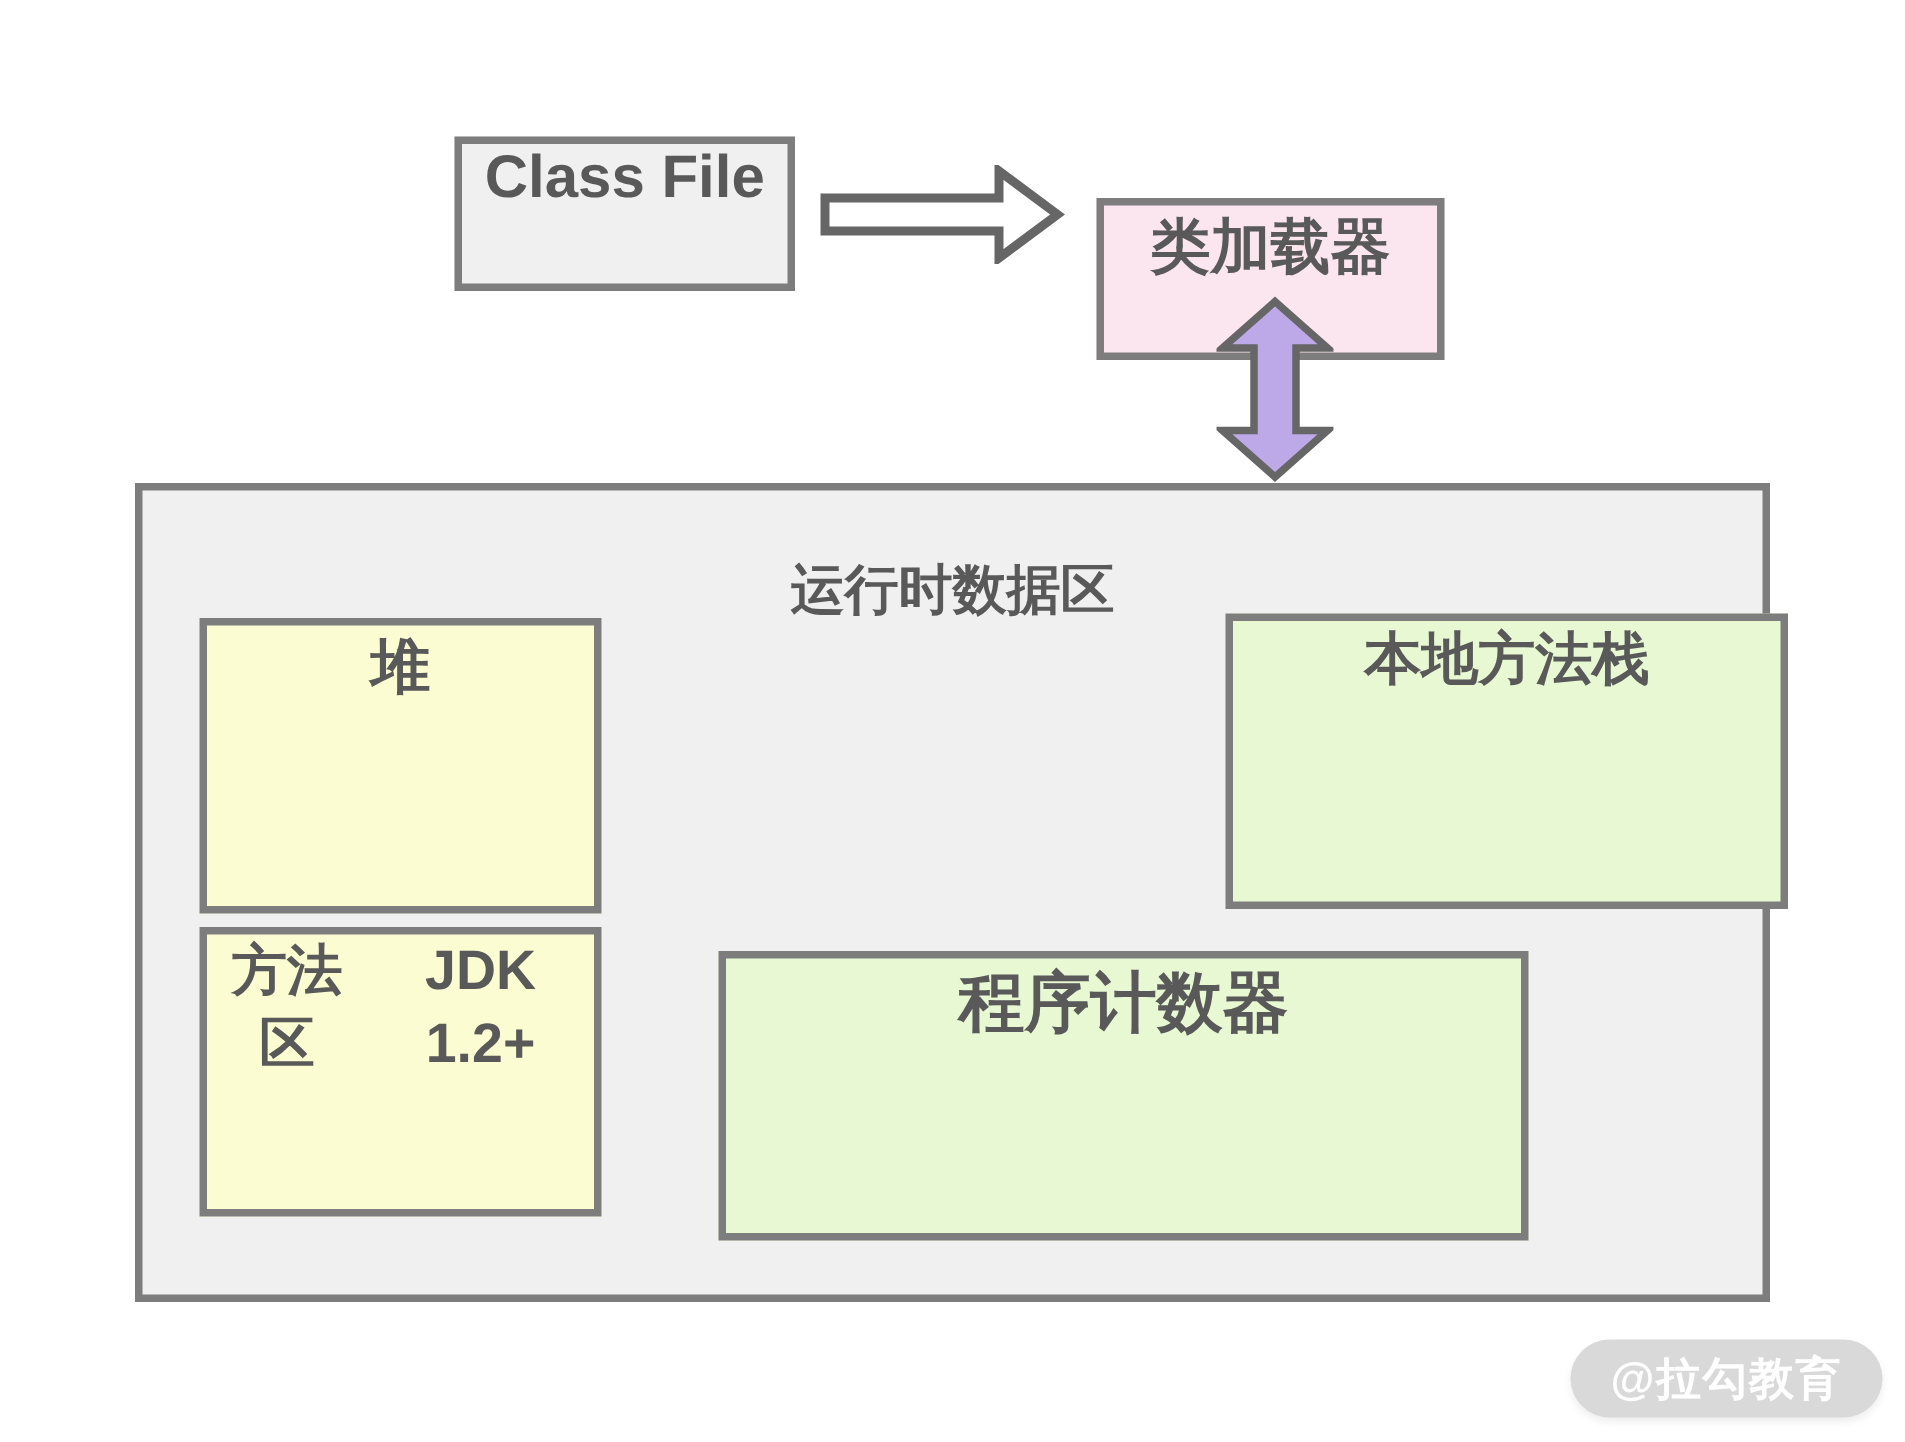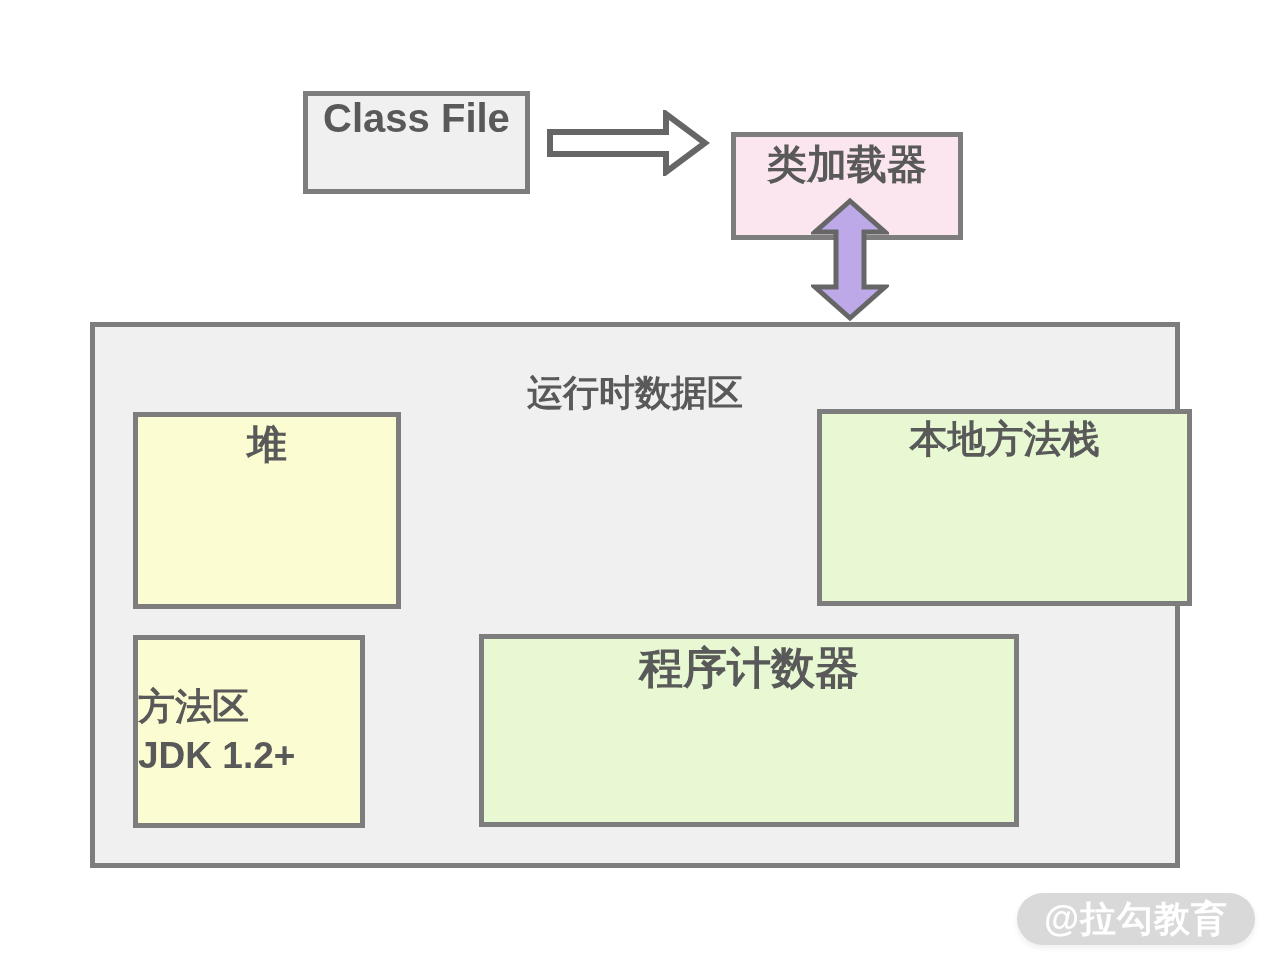--- a/index.html
+++ b/index.html
@@ -78,40 +78,40 @@
     left: 364px; top: 85px; width: 338px; height: 197px;
     background: var(--box-green, #e7f8d3);
     font-size: 40px;
   }
   .native-stack-box {
     left: 722px; top: 82px; width: 375px; height: 197px;
     background: var(--box-green, #e7f8d3);
     font-size: 38px;
   }
   .method-area-box {
-    left: 38px; top: 308px; width: 232px; height: 193px;
+    left: 38px; top: 291px; width: 268px; height: 193px;
     background: var(--box-yellow, #fcfcd2);
     font-size: 37px;
-    flex-direction: column;
+    flex-direction: row;
     line-height: 1.32;
   }
   .pc-box {
     left: 384px; top: 307px; width: 540px; height: 193px;
     background: var(--box-green, #e7f8d3);
     font-size: 44px;
   }
   .watermark {
     position: absolute;
     right: 15px; bottom: 16px;
     height: 52px;
     padding: 0 27px;
     display: flex; align-items: center; justify-content: center;
     background: var(--watermark-bg, #d9d9d9);
     color: var(--watermark-text, #ffffff);
-    font-size: 36px;
+    font-size: 30px;
     font-weight: 600;
     border-radius: 26px;
     letter-spacing: 1px;
     box-shadow: 0 3px 6px rgba(0,0,0,0.07);
   }
 </style>
 </head>
 <body>
 
 <div class="canvas">

